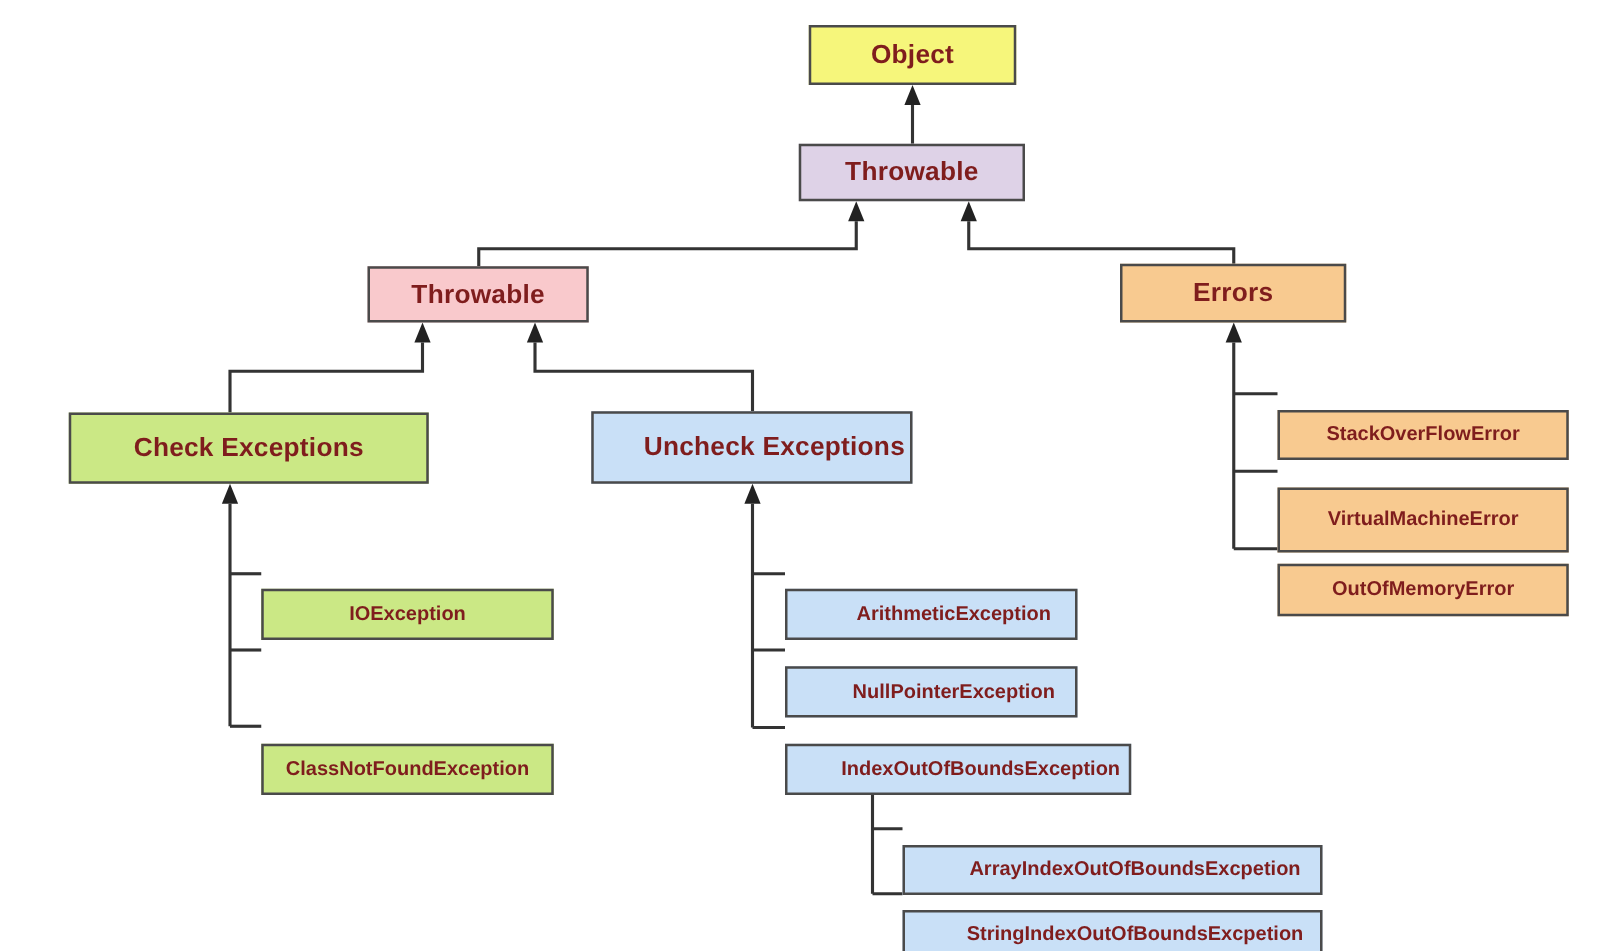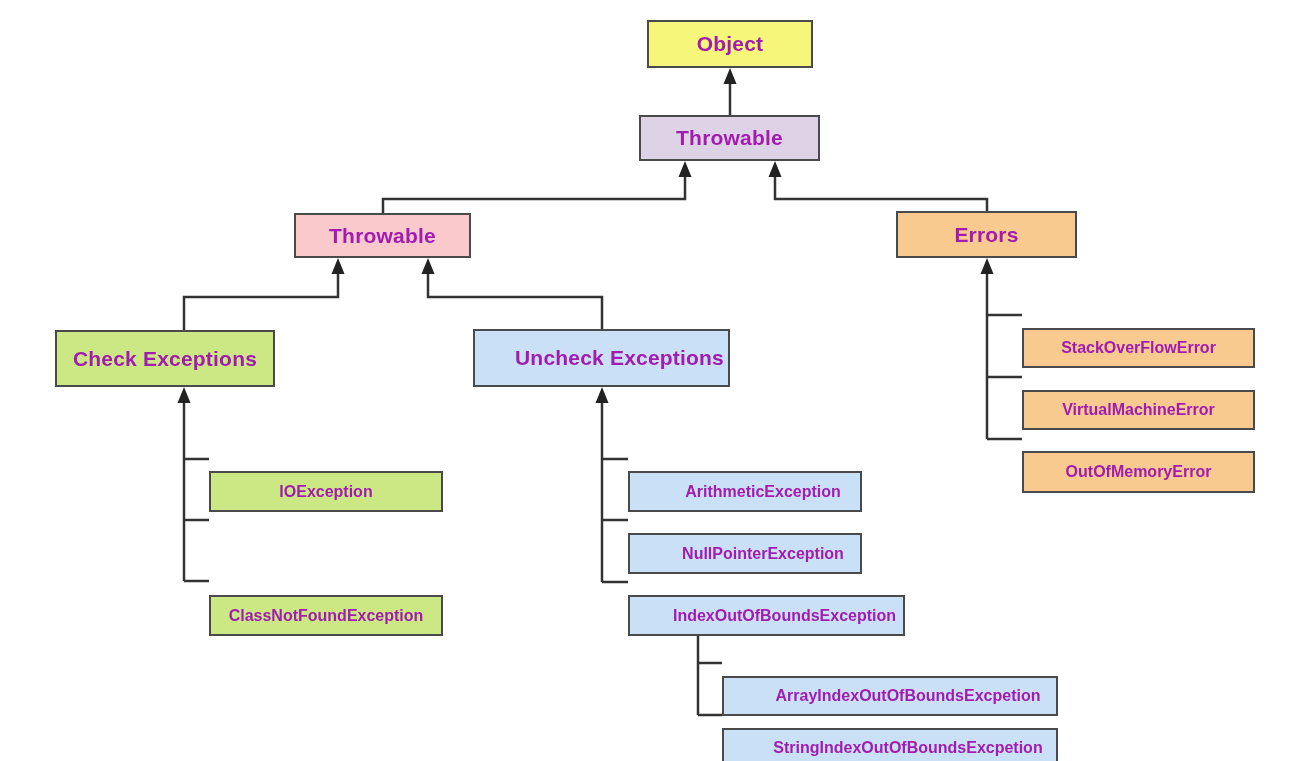--- a/index.html
+++ b/index.html
@@ -18,21 +18,21 @@
     pointer-events:none;
   }
   .node{
     position:absolute;
     box-sizing:border-box;
     border:2px solid #4a4a4a;
     display:flex;
     align-items:center;
     justify-content:center;
     font-weight:bold;
-    color:#a21caf;
+    color:#7f1d1d;
     text-align:center;
     white-space:nowrap;
   }
   .lvl1{ font-size:21px; letter-spacing:.2px; }
   .lvl2{ font-size:16px;margin-top:33px; }
   .bg-yellow  {background:#f6f67b;}
   .bg-lavender{background:#ded2e7;}
   .bg-pink    {background:#f9c9cc;}
   .bg-orange  {background:#f8ca90;}
   .bg-green   {background:#cbe885;}
@@ -103,38 +103,38 @@
   </svg>
 
   <div class="node lvl1 bg-yellow" style="left:647px;top:20px;width:166px;height:48px">Object</div>
 
   <div class="node lvl1 bg-lavender" style="left:639px;top:115px;width:181px;height:46px">Throwable</div>
 
   <div class="node lvl1 bg-pink" style="left:294px;top:213px;width:177px;height:45px">Throwable</div>
 
   <div class="node lvl1 bg-orange" style="left:896px;top:211px;width:181px;height:47px">Errors</div>
 
-  <div class="node lvl1 bg-green" style="left:55px;top:330px;width:220px;height:57px">Check Exceptions</div>
+  <div class="node lvl1 bg-green" style="left:55px;top:330px;width:288px;height:57px">Check Exceptions</div>
 
   <div class="node lvl1 bg-blue" style="left:473px;top:329px;width:257px;height:58px">Uncheck Exceptions</div>
 
   <div class="node lvl2 bg-green" style="left:209px;top:438px;width:234px;height:41px">IOException</div>
 
 
   <div class="node lvl2 bg-green" style="left:209px;top:562px;width:234px;height:41px">ClassNotFoundException</div>
 
   <div class="node lvl2 bg-blue" style="left:628px;top:438px;width:234px;height:41px">ArithmeticException</div>
 
   <div class="node lvl2 bg-blue" style="left:628px;top:500px;width:234px;height:41px">NullPointerException</div>
 
   <div class="node lvl2 bg-blue" style="left:628px;top:562px;width:277px;height:41px">IndexOutOfBoundsException</div>
 
   <div class="node lvl2 bg-blue" style="left:722px;top:643px;width:336px;height:40px">ArrayIndexOutOfBoundsExcpetion</div>
 
   <div class="node lvl2 bg-blue" style="left:722px;top:695px;width:336px;height:40px">StringIndexOutOfBoundsExcpetion</div>
 
   <div class="node lvl2 bg-orange" style="left:1022px;top:295px;width:233px;height:40px">StackOverFlowError</div>
 
-  <div class="node lvl2 bg-orange" style="left:1022px;top:357px;width:233px;height:40px">VirtualMachineError</div>
+  <div class="node lvl2 bg-orange" style="left:1022px;top:357px;width:233px;height:52px">VirtualMachineError</div>
 
   <div class="node lvl2 bg-orange" style="left:1022px;top:418px;width:233px;height:42px">OutOfMemoryError</div>
 
 </div>
 
 </body></html>

